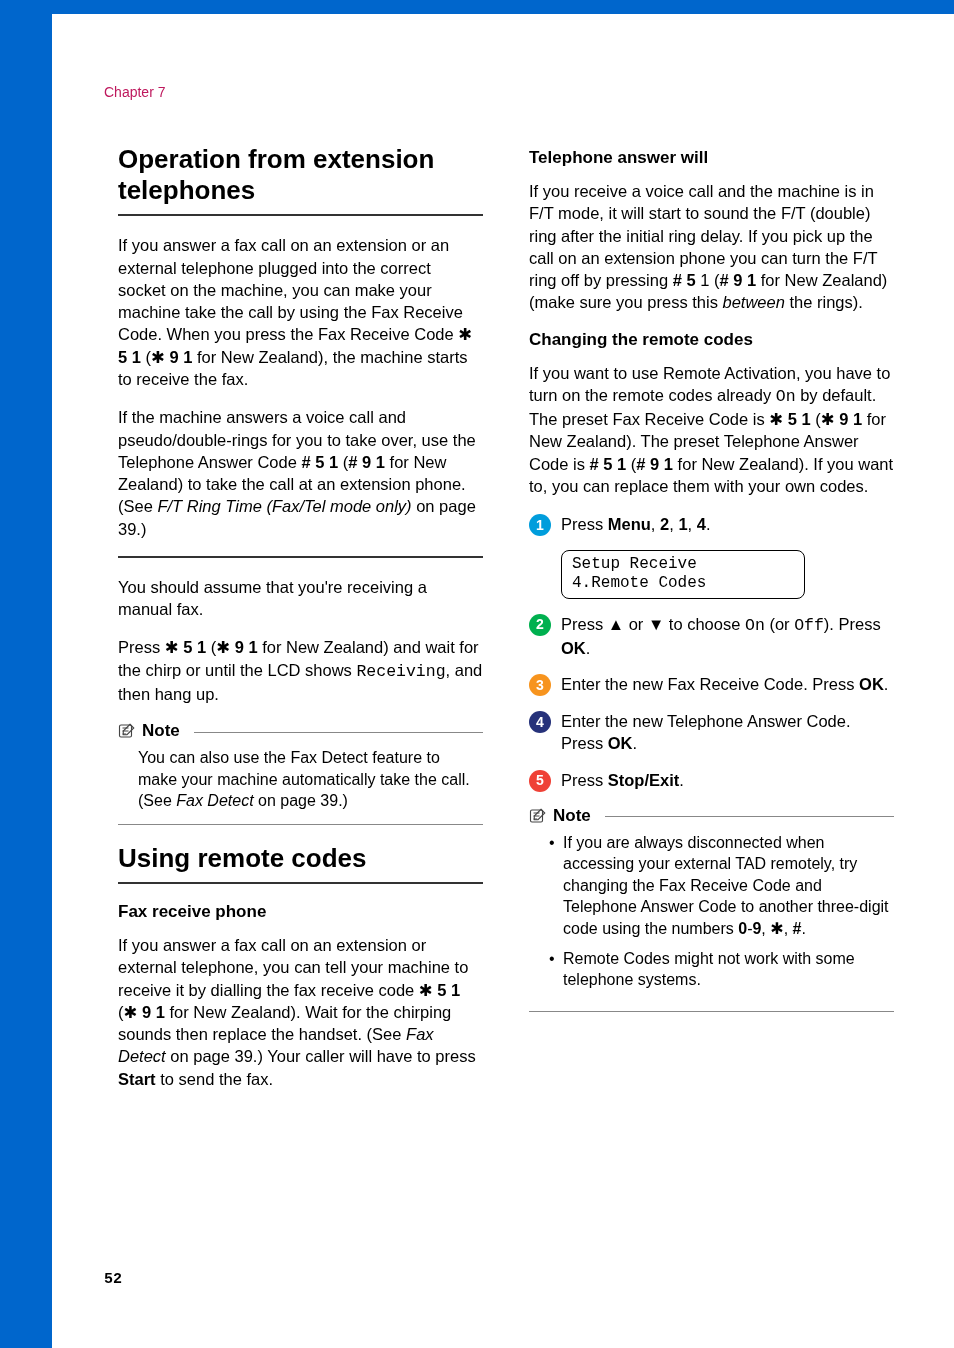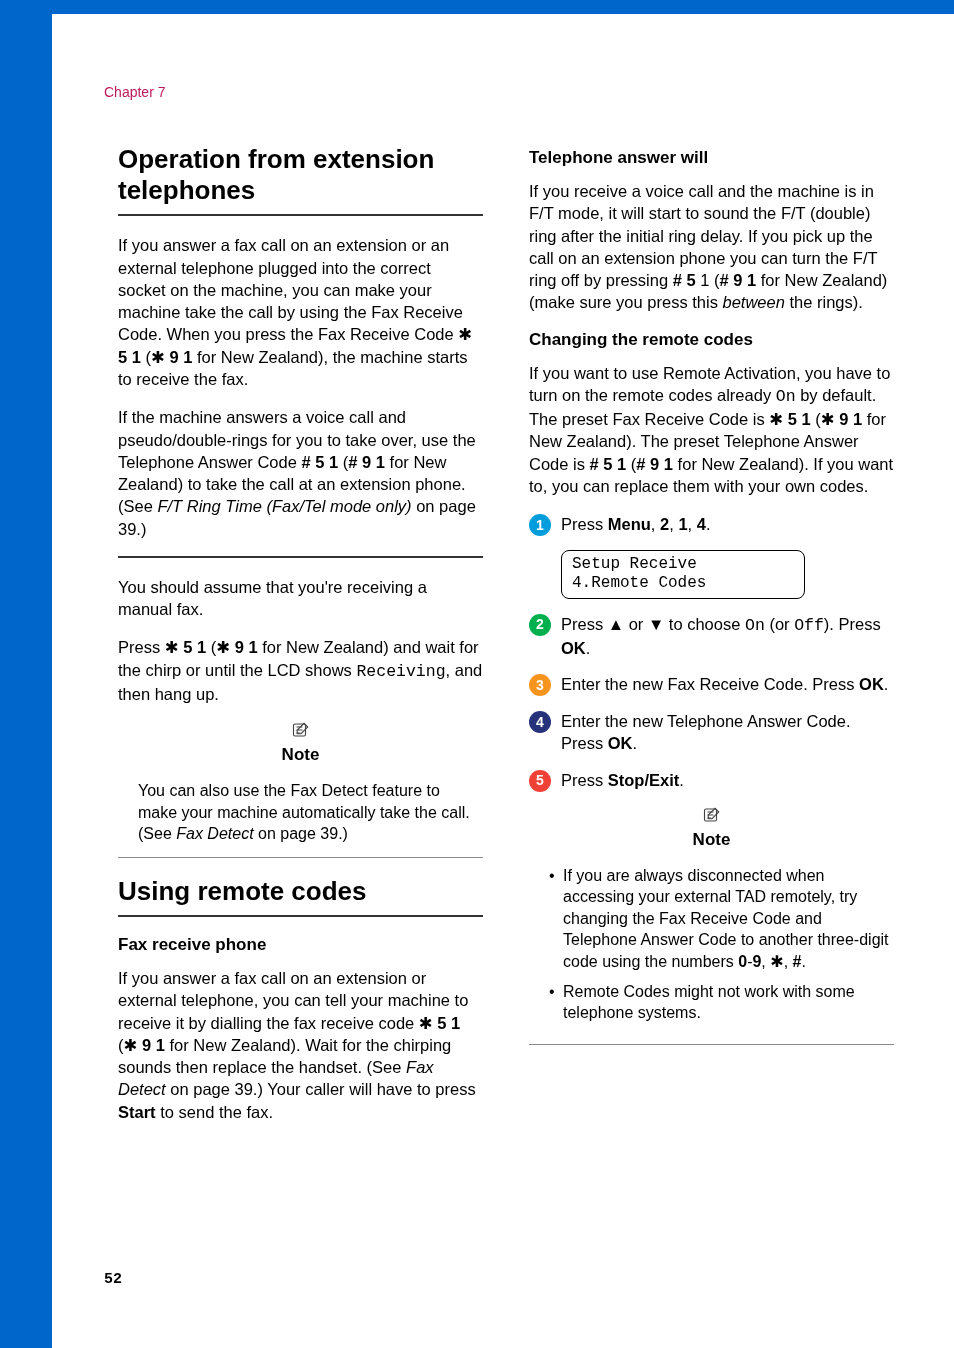--- a/index.html
+++ b/index.html
@@ -47,21 +47,20 @@
   h3.sub {
     font-size: 17px;
     font-weight: bold;
     margin-bottom: 12px;
   }
   .note-block { margin: 10px 0 8px 0; }
   .note-head {
     display: flex;
     align-items: center;
     gap: 6px;
-    flex-direction: column;
   }
   .note-head .note-label { font-size: 17px; font-weight: bold; }
   .note-line {
     flex: 1;
     border-top: 1px solid #888;
     margin-left: 8px;
     margin-top: 2px;
   }
   .note-body {
     font-size: 16px;

